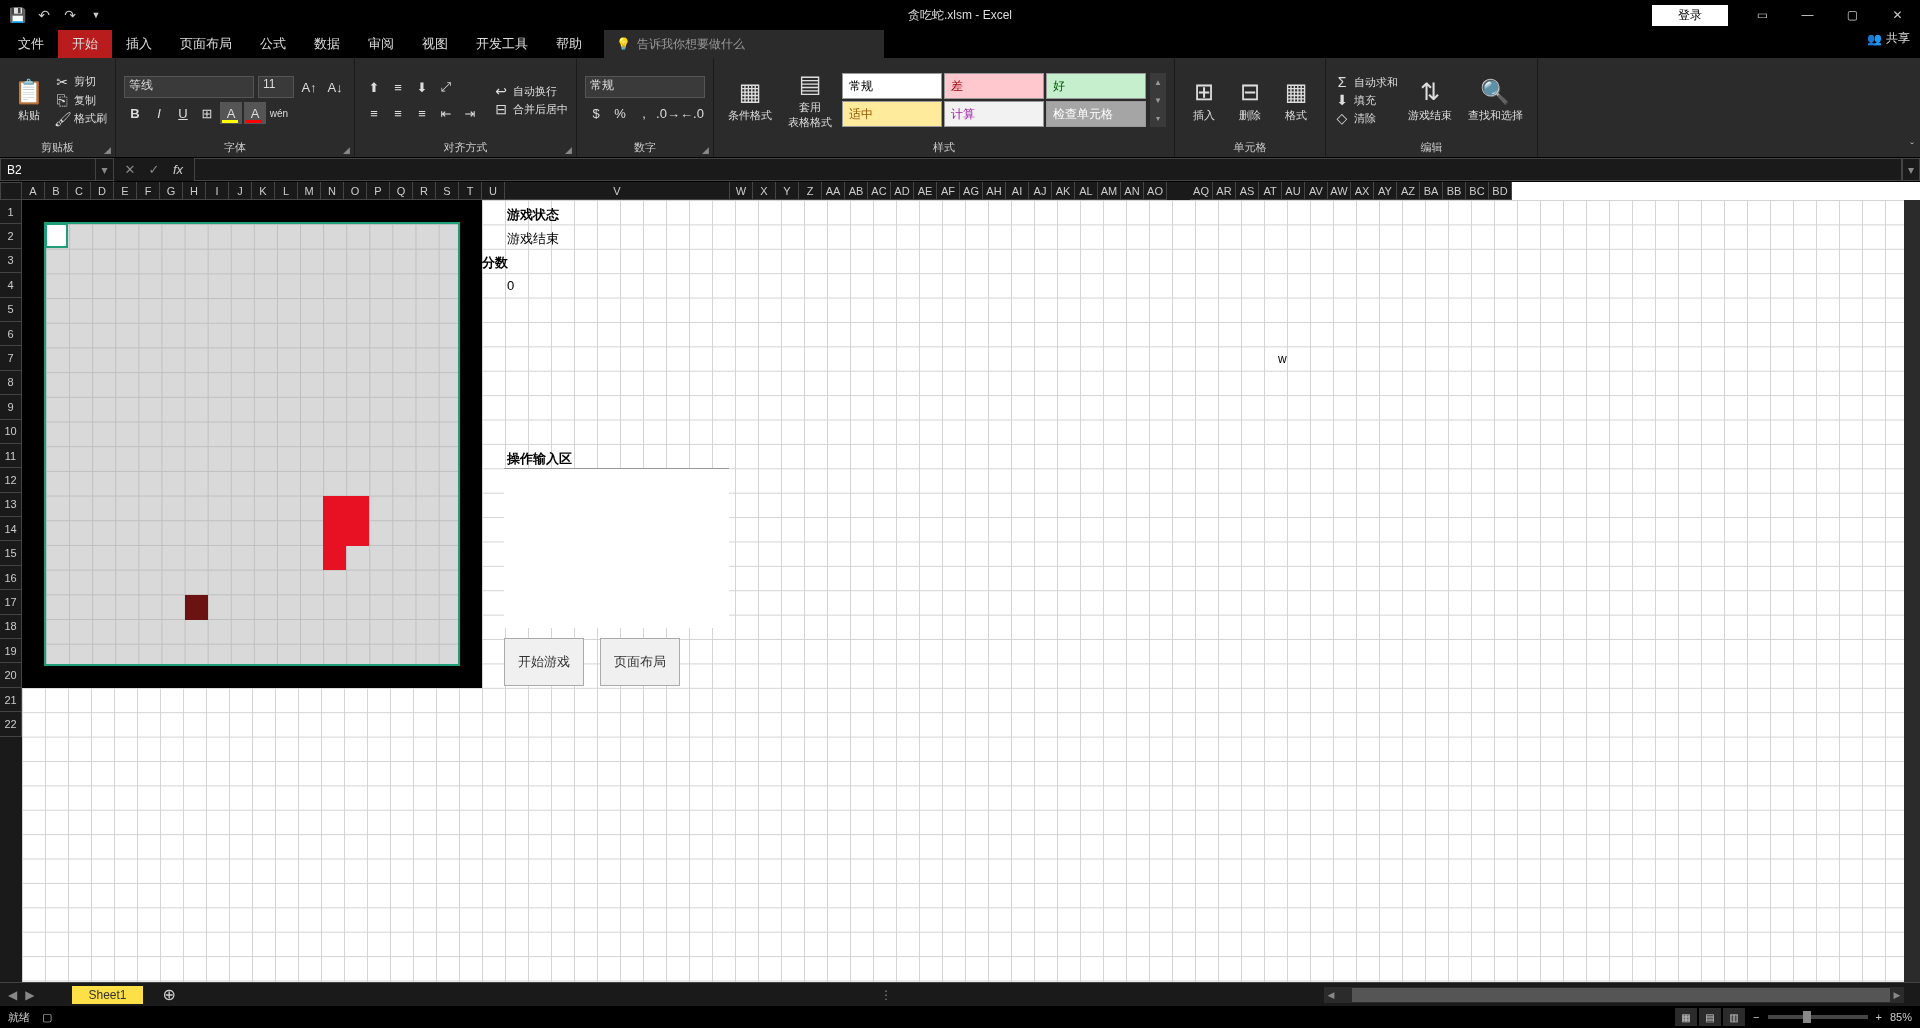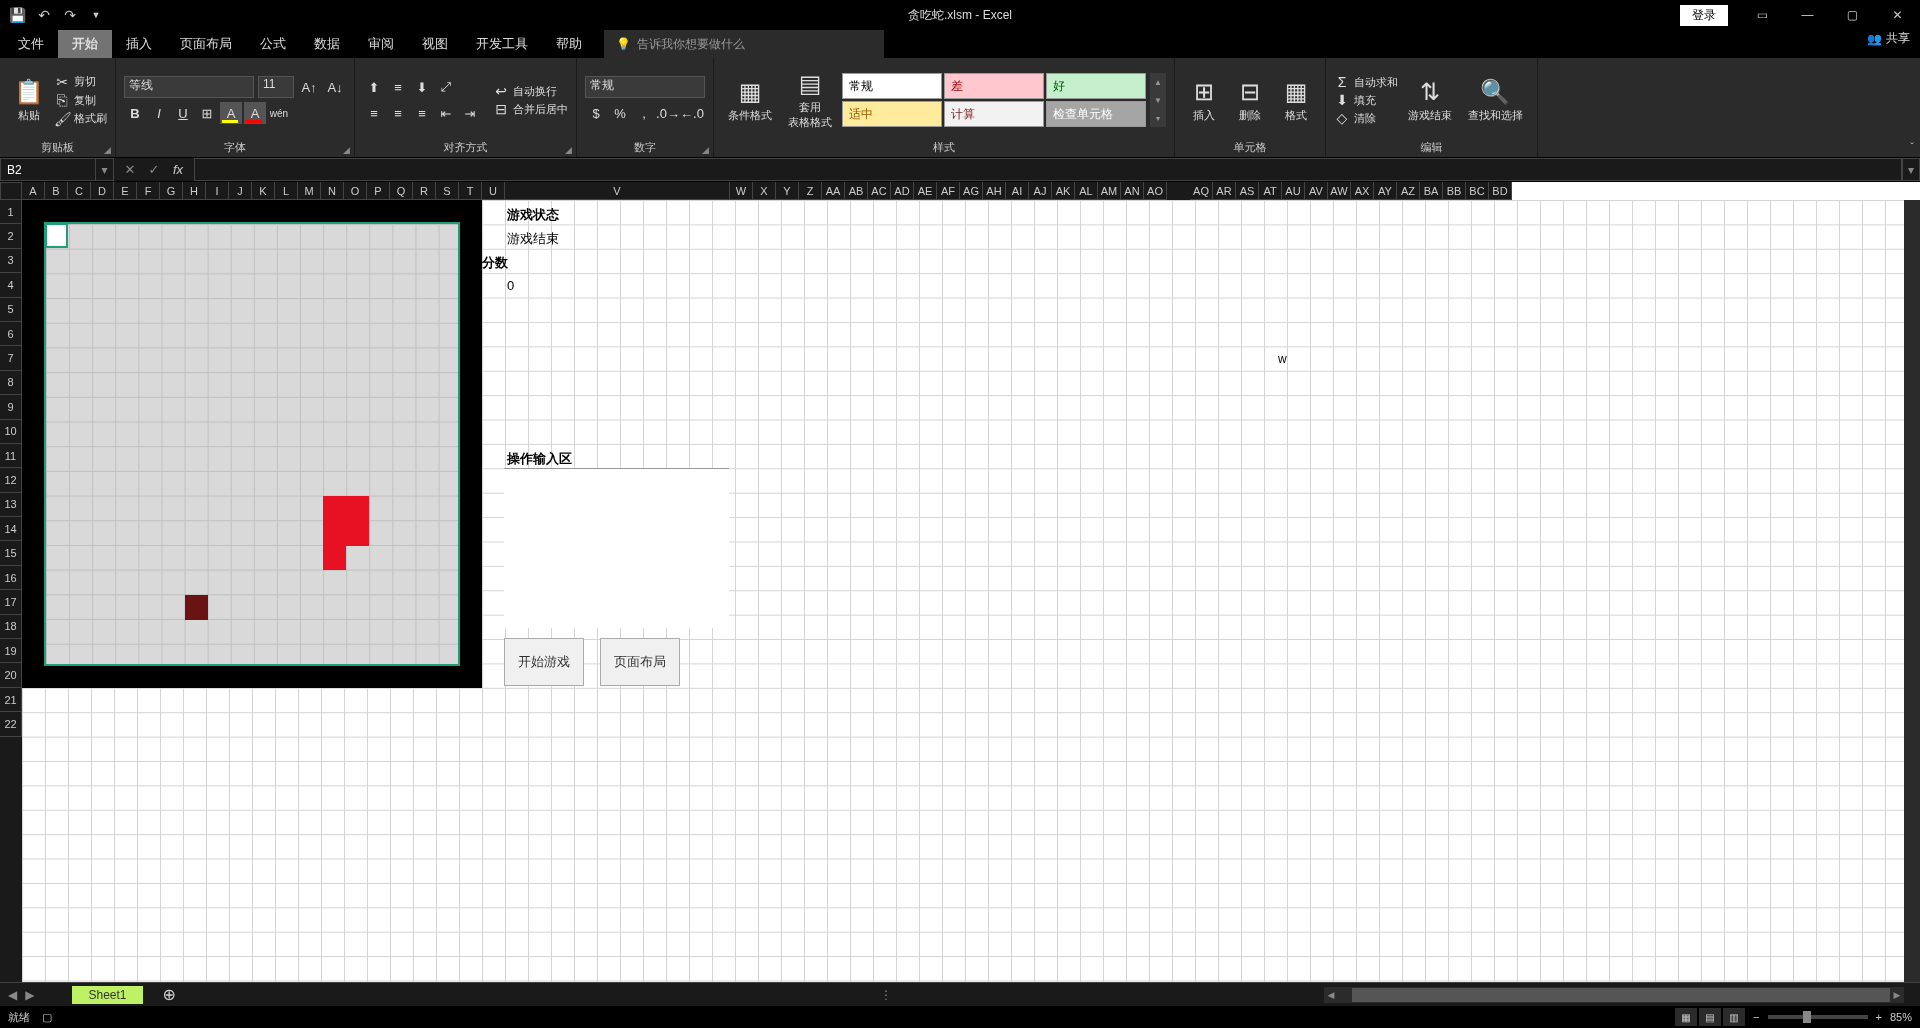--- a/index.html
+++ b/index.html
@@ -4,28 +4,28 @@
 <style>
 * { margin: 0; padding: 0; box-sizing: border-box; font-family: "Microsoft YaHei", "Segoe UI", sans-serif; }
 body { background: #1a1a1a; color: #fff; width: 1920px; height: 1028px; overflow: hidden; font-size: 12px; }
 
 
 .titlebar { height: 30px; background: #000; display: flex; align-items: center; position: relative; }
 .titlebar .qat { display: flex; align-items: center; gap: 6px; padding-left: 8px; }
 .qat-btn { width: 20px; height: 20px; display: flex; align-items: center; justify-content: center; color: #ccc; font-size: 14px; }
 .titlebar .title { position: absolute; left: 50%; transform: translateX(-50%); color: #ddd; font-size: 12px; }
 .titlebar .right { position: absolute; right: 0; display: flex; align-items: center; height: 100%; }
-.login-btn { background: #fff; color: #000; padding: 2px 12px; font-size: 12px; margin-right: 12px; }
+.login-btn { background: #fff; color: #000; padding: 2px 26px; font-size: 12px; margin-right: 12px; }
 .win-btn { width: 45px; height: 30px; display: flex; align-items: center; justify-content: center; color: #ccc; }
 
 
 .ribbon-tabs { height: 28px; background: #000; display: flex; align-items: stretch; padding-left: 4px; position: relative; }
 .rtab { padding: 0 14px; display: flex; align-items: center; color: #ddd; font-size: 13px; }
 .rtab.file { background: #000; }
-.rtab.active { background: #737373; font-weight: bold; text-align: right; }
+.rtab.active { background: #b91c1c; font-weight: normal; text-align: right; }
 .tell-me { display: flex; align-items: center; margin-left: 8px; padding: 0 12px; background: #2b2b2b; color: #999; font-size: 12px; width: 280px; gap: 6px; }
 .share { position: absolute; right: 10px; display: flex; align-items: center; color: #ddd; font-size: 12px; gap: 4px; }
 
 
 .ribbon { height: 100px; background: #2b2b2b; display: flex; border-bottom: 1px solid #000; position: relative; }
 .rgroup { display: flex; flex-direction: column; border-right: 1px solid #1a1a1a; padding: 4px 8px 2px 8px; position: relative; }
 .rgroup-body { flex: 1; display: flex; align-items: center; gap: 4px; }
 .rgroup-label { text-align: center; color: #ccc; font-size: 11px; padding-top: 2px; position: relative; }
 .rgroup-label .launcher { position: absolute; right: -4px; bottom: 0; font-size: 9px; color: #888; }
 
@@ -50,21 +50,21 @@
 
 .num-sel { background: #3a3a3a; border: 1px solid #555; color: #ddd; height: 22px; width: 120px; font-size: 12px; padding: 0 4px; }
 
 .style-gallery { display: flex; flex-direction: column; gap: 2px; }
 .style-row { display: flex; gap: 2px; }
 .style-cell { width: 100px; height: 26px; display: flex; align-items: center; padding: 0 6px; font-size: 12px; border: 1px solid #999; }
 .style-normal { background: #fff; color: #000; }
 .style-bad { background: #ffc7ce; color: #9c0006; }
 .style-good { background: #c6efce; color: #006100; }
 .style-neutral { background: #ffeb9c; color: #9c5700; }
-.style-calc { background: #f2f2f2; color: #7f1d1d; }
+.style-calc { background: #f2f2f2; color: #a21caf; }
 .style-check { background: #a5a5a5; color: #fff; }
 .style-scroll { width: 16px; height: 54px; background: #3a3a3a; display: flex; flex-direction: column; justify-content: space-around; align-items: center; color: #999; font-size: 8px; }
 
 .collapse-ribbon { position: absolute; right: 6px; bottom: 4px; color: #ccc; font-size: 11px; }
 
 
 .formula-bar { height: 24px; background: #1a1a1a; display: flex; align-items: stretch; border-bottom: 1px solid #000; }
 .name-box { width: 96px; background: #1a1a1a; color: #fff; border: 1px solid #444; font-size: 12px; padding: 0 6px; display: flex; align-items: center; }
 .name-box-dd { width: 18px; display: flex; align-items: center; justify-content: center; border: 1px solid #444; border-left: none; color: #888; }
 .fb-btns { display: flex; align-items: center; padding: 0 4px; }
@@ -93,21 +93,21 @@
 .active-cell { position: absolute; background: #fff; border: 2px solid #1f9e7a; }
 
 .info-label { position: absolute; font-weight: bold; color: #000; font-size: 13px; }
 .info-value { position: absolute; color: #000; font-size: 13px; }
 .input-area { position: absolute; background: #fff; border-top: 1px solid #999; }
 .game-btn { position: absolute; background: #f0f0f0; border: 1px solid #aaa; color: #333; font-size: 13px; display: flex; align-items: center; justify-content: center; }
 
 
 .sheet-tabs { height: 24px; background: #1a1a1a; display: flex; align-items: center; border-top: 1px solid #444; position: relative; }
 .st-nav { display: flex; padding: 0 8px; gap: 8px; color: #888; }
-.st-tab { background: #bef264; color: #333; padding: 2px 16px; font-size: 12px; margin-left: 30px; }
+.st-tab { background: #fde047; color: #333; padding: 2px 16px; font-size: 12px; margin-left: 30px; }
 .st-add { margin-left: 20px; color: #ccc; font-size: 16px; }
 .hscroll { position: absolute; right: 16px; width: 580px; height: 16px; background: #2b2b2b; display: flex; align-items: center; }
 .hscroll-thumb { height: 14px; background: #555; margin-left: 14px; width: 540px; }
 .hscroll-btn { width: 14px; text-align: center; color: #888; font-size: 9px; }
 
 
 .status-bar { height: 22px; background: #000; display: flex; align-items: center; color: #ccc; font-size: 11px; padding: 0 8px; justify-content: space-between; }
 .status-right { display: flex; align-items: center; gap: 8px; }
 .view-btns { display: flex; gap: 2px; }
 .view-btn { width: 22px; height: 18px; display: flex; align-items: center; justify-content: center; background: #2b2b2b; font-size: 10px; }

